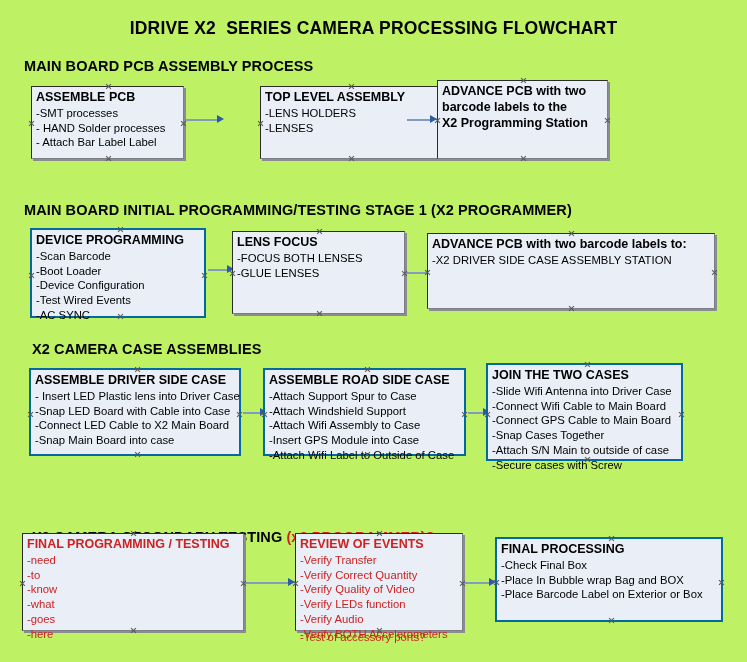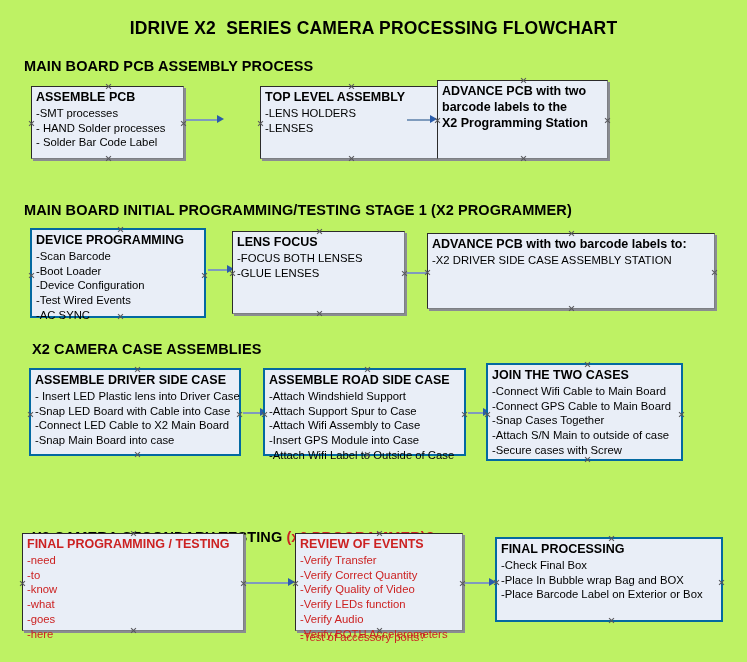--- a/index.html
+++ b/index.html
@@ -135,21 +135,21 @@
   <div class="doc-title">IDRIVE X2  SERIES CAMERA PROCESSING FLOWCHART</div>
 
   <div class="section-header" style="left:24px; top:58px;">
     <span>MAIN BOARD PCB ASSEMBLY PROCESS</span>
   </div>
 
   <div class="flow-box" style="left:31px; top:86px; width:153px; height:73px;">
     <div class="box-title">ASSEMBLE PCB</div>
     <div class="box-line">-SMT processes</div>
     <div class="box-line">- HAND Solder processes</div>
-    <div class="box-line">- Solder Bar Code Label</div>
+    <div class="box-line">- Attach Bar Label Label</div>
     <span class="handle" style="left:73px; top:-4px;"></span>
     <span class="handle" style="left:73px; bottom:-4px;"></span>
     <span class="handle" style="left:-4px; top:33px;"></span>
     <span class="handle" style="right:-4px; top:33px;"></span>
   </div>
 
   <div class="arrow" style="left:186px; top:115px; width:38px;">
     <span class="shaft" style="width:31px;"></span>
     <span class="head" style="left:31px;"></span>
   </div>
@@ -241,38 +241,39 @@
     <span class="handle" style="right:-4px; top:41px;"></span>
   </div>
 
   <div class="arrow" style="left:243px; top:408px; width:24px;">
     <span class="shaft" style="width:17px;"></span>
     <span class="head" style="left:17px;"></span>
   </div>
 
   <div class="flow-box thin-border" style="left:263px; top:368px; width:203px; height:88px;">
     <div class="box-title">ASSEMBLE ROAD SIDE CASE</div>
+    <div class="box-line">-Attach Support Spur to Case</div>
     <div class="box-line">-Attach Windshield Support</div>
-    <div class="box-line">-Attach Support Spur to Case</div>
     <div class="box-line">-Attach Wifi Assembly to Case</div>
     <div class="box-line">-Insert GPS Module into Case</div>
     <div class="box-line">-Attach Wifi Label to Outside of Case</div>
     <span class="handle" style="left:99px; top:-4px;"></span>
     <span class="handle" style="left:99px; bottom:-4px;"></span>
     <span class="handle" style="left:-4px; top:41px;"></span>
     <span class="handle" style="right:-4px; top:41px;"></span>
   </div>
 
   <div class="arrow" style="left:468px; top:408px; width:22px;">
     <span class="shaft" style="width:15px;"></span>
     <span class="head" style="left:15px;"></span>
   </div>
 
   <div class="flow-box thin-border" style="left:486px; top:363px; width:197px; height:98px;">
     <div class="box-title">JOIN THE TWO CASES</div>
+    <div class="box-line">-Slide Wifi Antenna into Driver Case</div>
     <div class="box-line">-Connect Wifi Cable to Main Board</div>
     <div class="box-line">-Connect GPS Cable to Main Board</div>
     <div class="box-line">-Snap Cases Together</div>
     <div class="box-line">-Attach S/N Main to outside of case</div>
     <div class="box-line">-Secure cases with Screw</div>
     <span class="handle" style="left:96px; top:-4px;"></span>
     <span class="handle" style="left:96px; bottom:-4px;"></span>
     <span class="handle" style="left:-4px; top:46px;"></span>
     <span class="handle" style="right:-4px; top:46px;"></span>
   </div>

